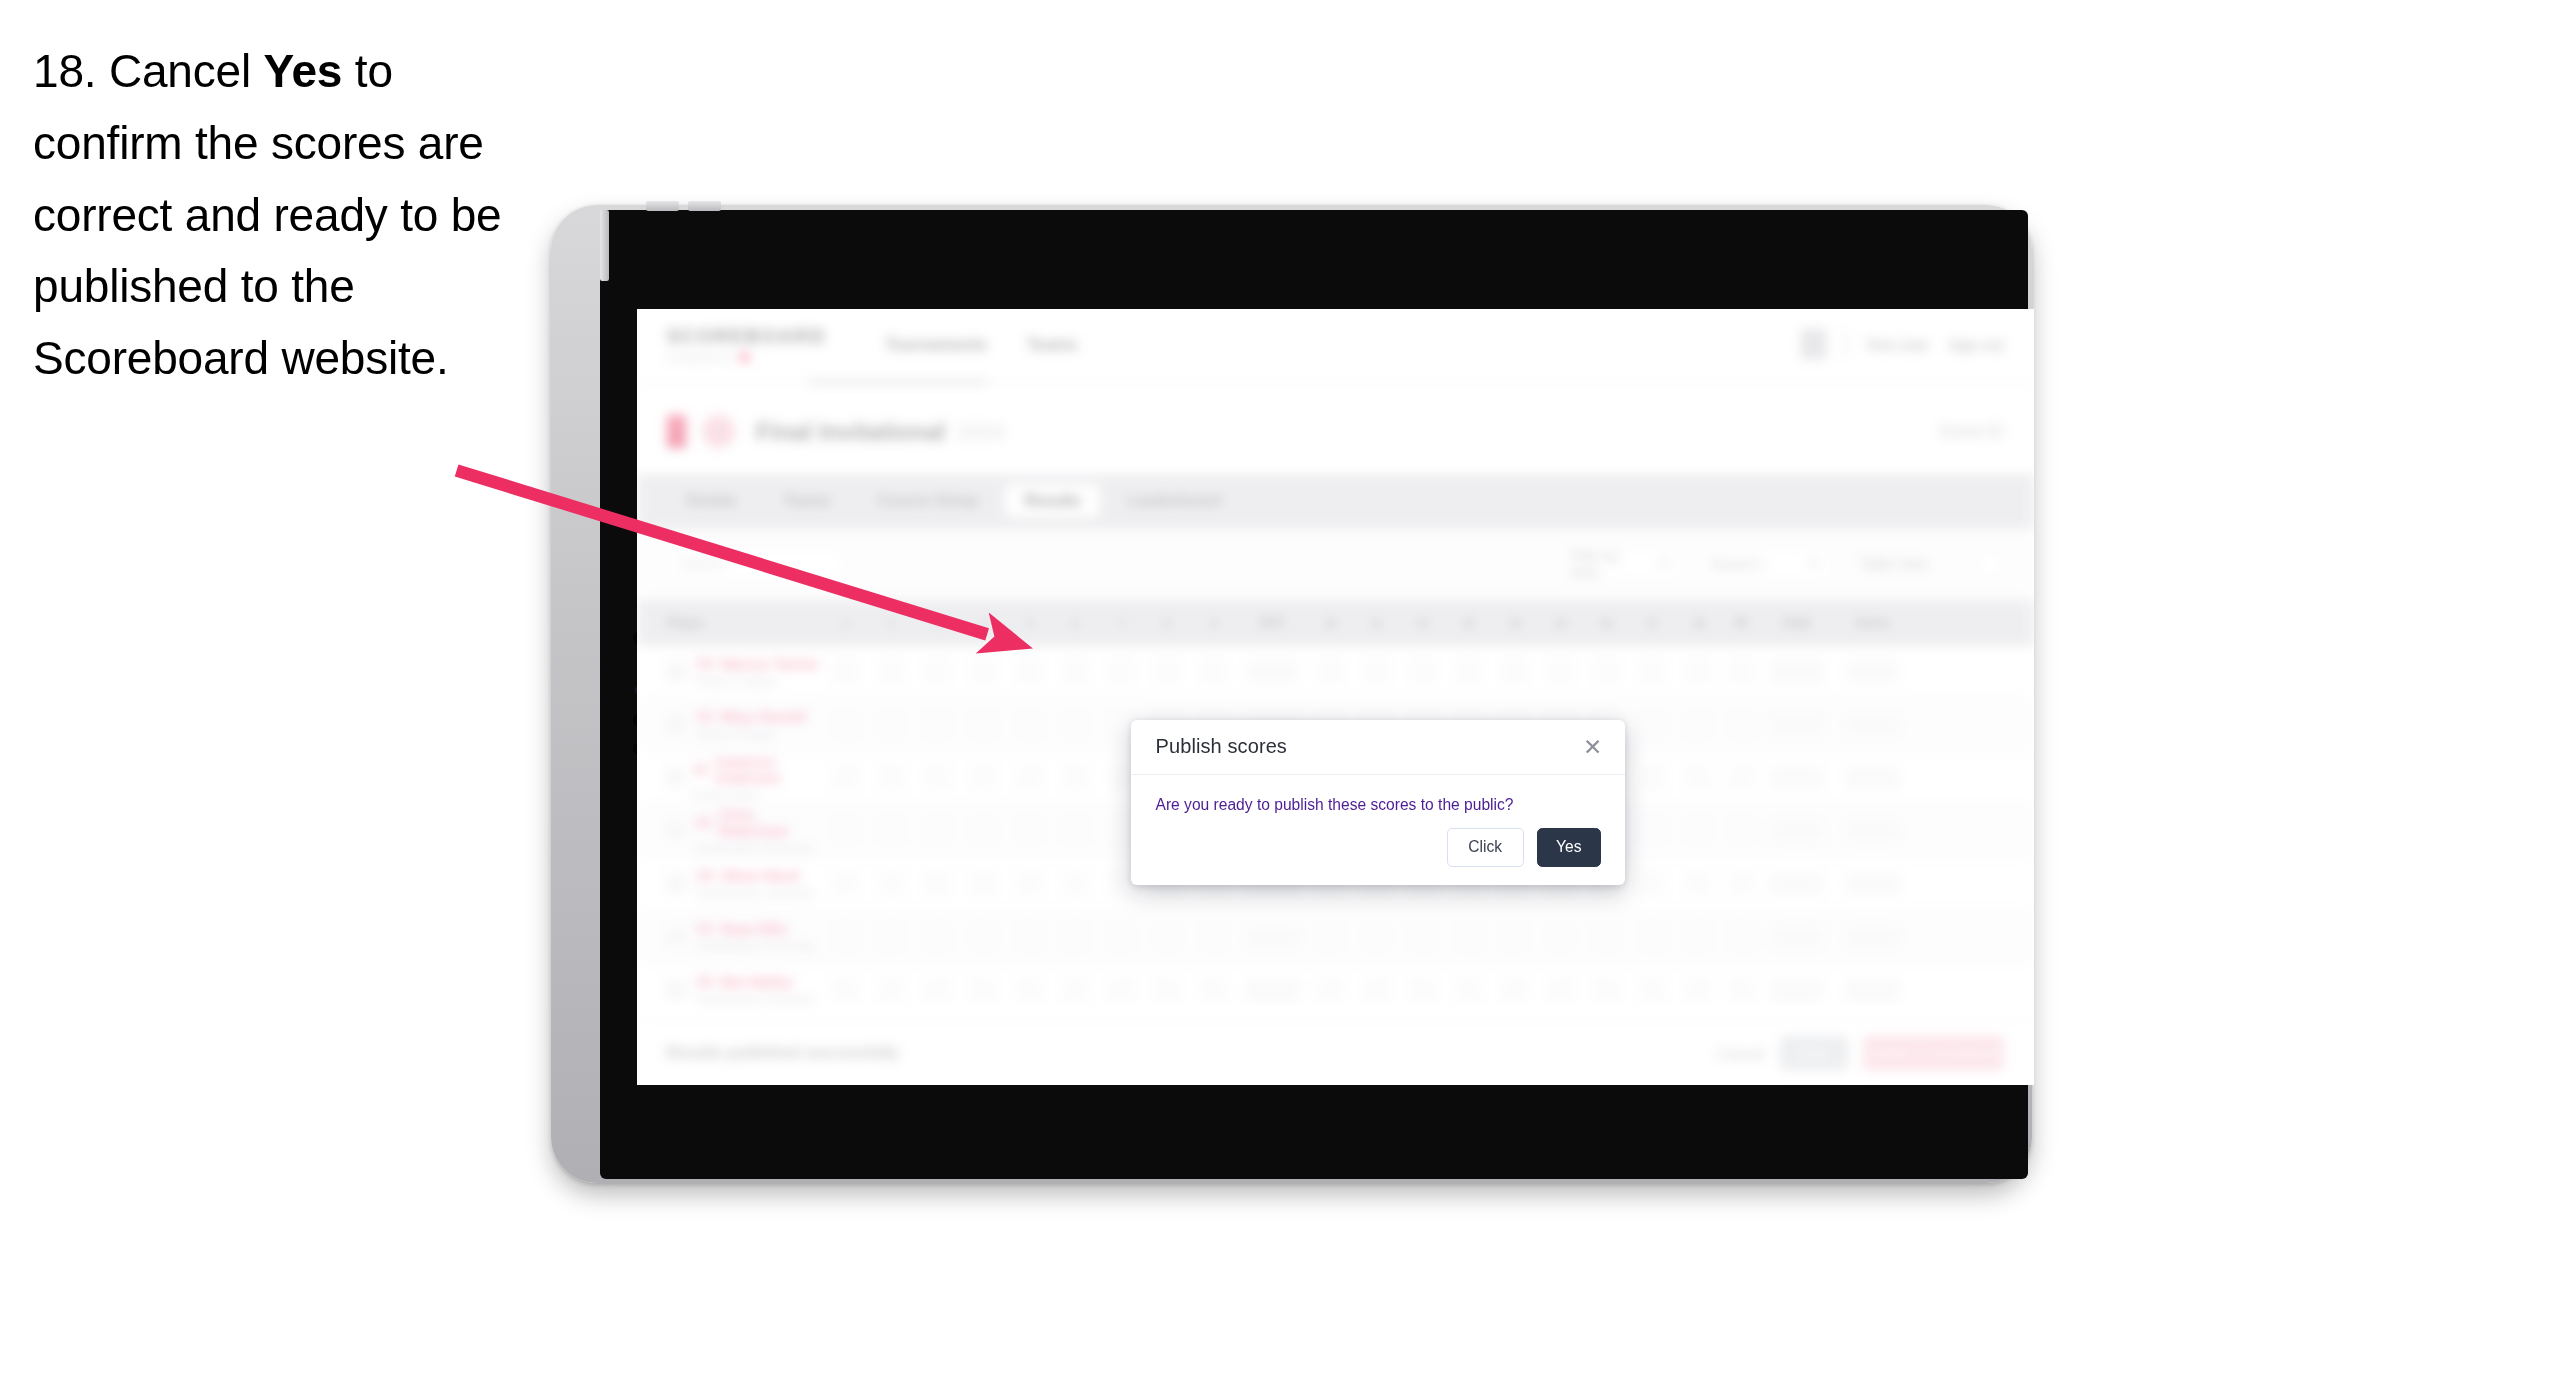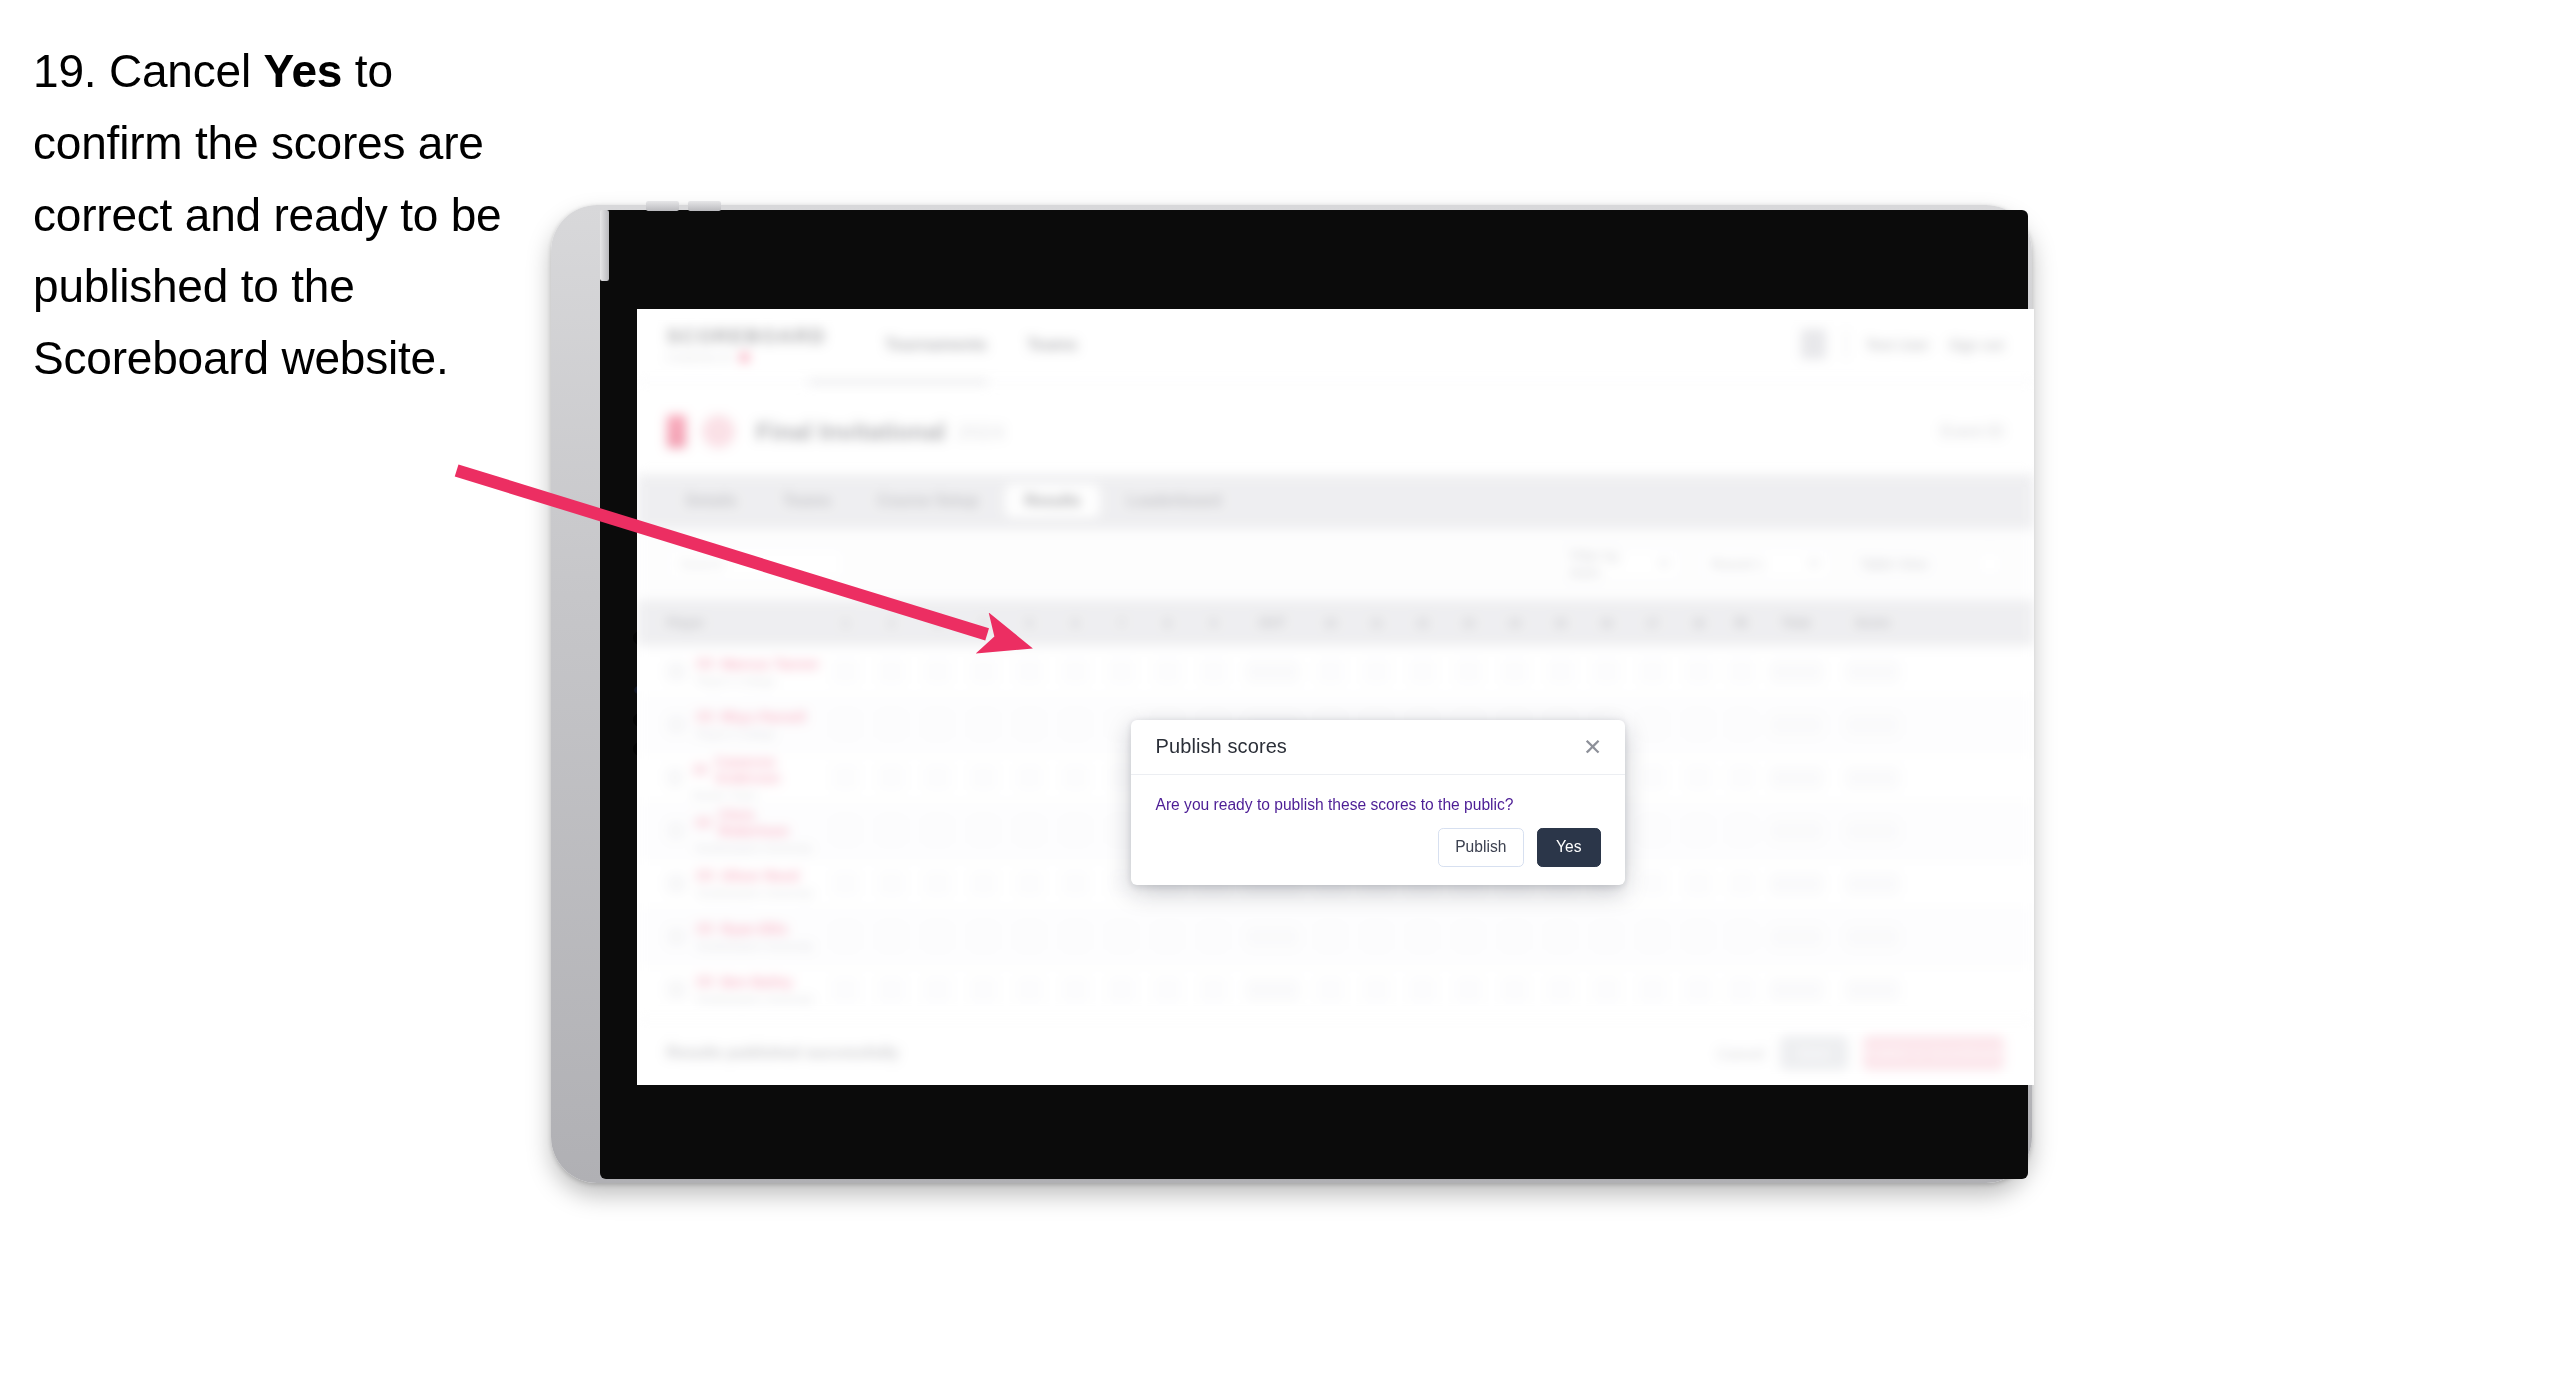--- a/index.html
+++ b/index.html
@@ -287,21 +287,21 @@
     position: absolute; left: 0; top: 0; width: 2576px; height: 1386px;
     pointer-events: none; z-index: 90;
   }
 </style>
 </head>
 <body>
 
 <div id="stage">
 
   <div class="instruction">
-    <span>19.</span><span> Cancel </span><span class="bold">Yes</span><span> to confirm the scores are correct and ready to be published to the Scoreboard website.</span>
+    <span>18.</span><span> Cancel </span><span class="bold">Yes</span><span> to confirm the scores are correct and ready to be published to the Scoreboard website.</span>
   </div>
 
   <div class="tablet-outer">
     <div class="tablet-body">
 
       <div class="vol-btn vol-top-1"></div>
       <div class="vol-btn vol-top-2"></div>
       <div class="vol-left"></div>
 
       <div class="sensor sensor-a"></div>
@@ -963,21 +963,21 @@
 
         <div class="dialog">
           <div class="dialog-head">
             <div class="dialog-title">Publish scores</div>
             <div class="dialog-close">✕</div>
           </div>
           <div class="dialog-body">
             <div class="dialog-msg">Are you ready to publish these scores to the public?</div>
           </div>
           <div class="dialog-foot">
-            <div class="btn-cancel">Publish</div>
+            <div class="btn-cancel">Click</div>
             <div class="btn-yes">Yes</div>
           </div>
         </div>
 
       </div>
     </div>
   </div>
 
   <svg class="arrow-svg" viewBox="0 0 3471 1868" xmlns="http://www.w3.org/2000/svg">
     <defs>

